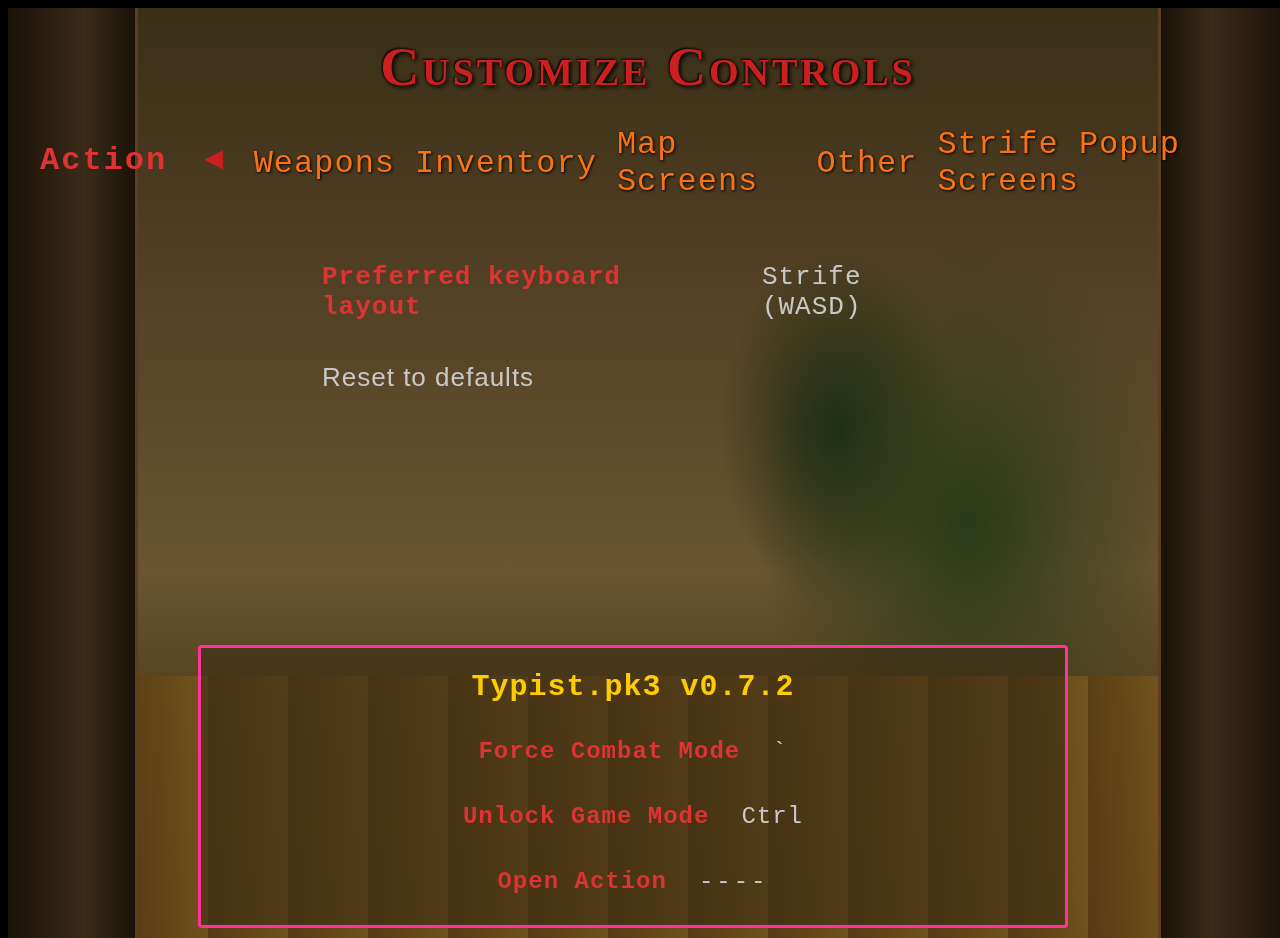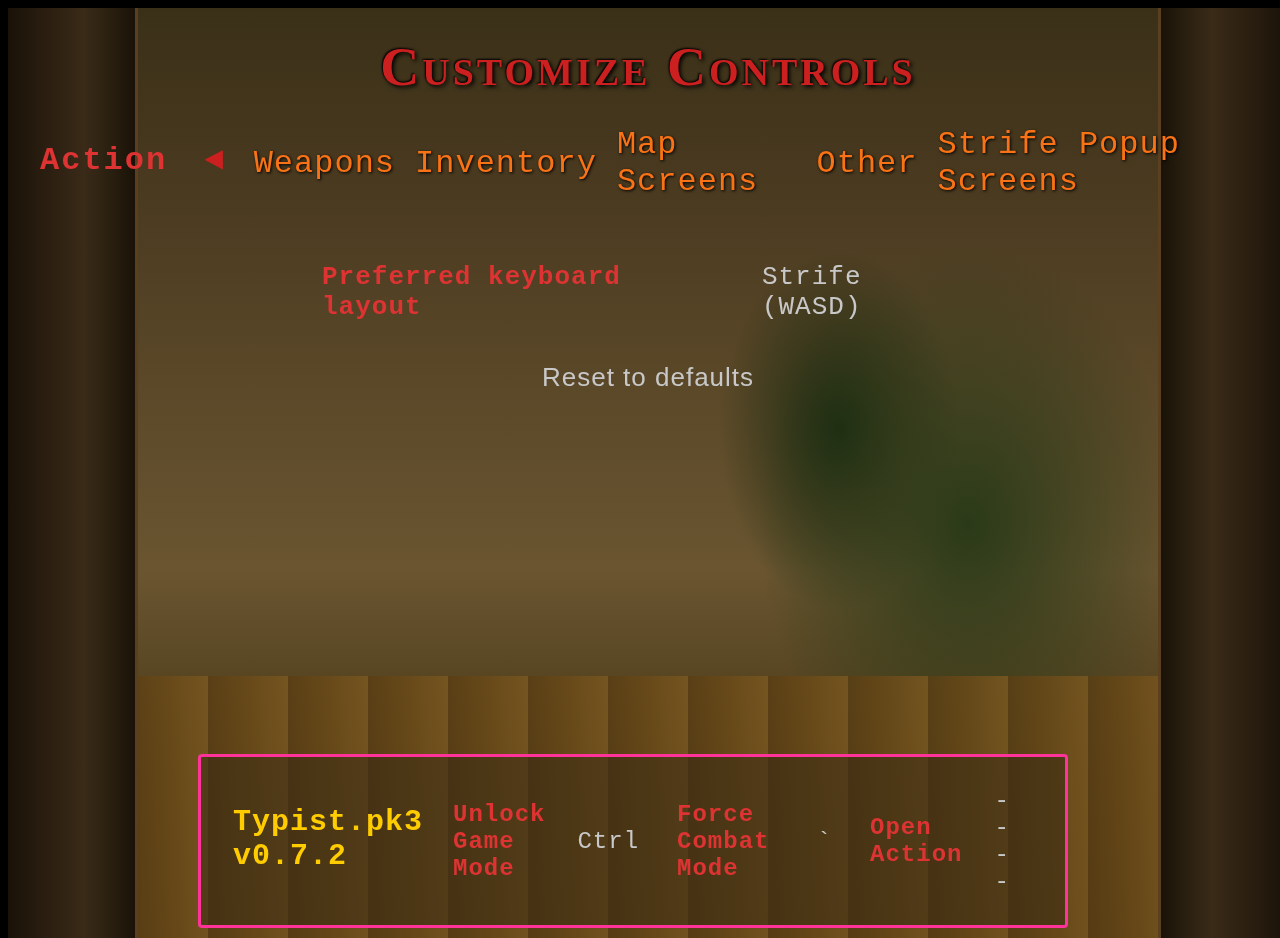--- a/index.html
+++ b/index.html
@@ -113,21 +113,21 @@
       letter-spacing: 1px;
       cursor: pointer;
       padding: 2px 8px;
       text-shadow: 1px 1px 3px #000;
     }
 
     .settings-section {
       margin-top: 28px;
       display: flex;
       flex-direction: column;
-      align-items: center;
+      align-items: flex-start;
       gap: 8px;
       width: 700px;
     }
 
     .setting-row {
       display: flex;
       align-items: center;
       gap: 16px;
     }
 
@@ -158,21 +158,21 @@
     .popup-box {
       position: absolute;
       bottom: 18px;
       left: 190px;
       right: 220px;
       border: 3px solid #ff3399;
       border-radius: 4px;
       background: rgba(60, 45, 20, 0.6);
       padding: 14px 24px 14px 24px;
       display: flex;
-      flex-direction: row;
+      flex-direction: column;
       align-items: center;
       gap: 6px;
     }
 
     .popup-title {
       font-size: 30px;
       color: #ffcc00;
       font-family: 'Courier New', monospace;
       font-weight: bold;
       letter-spacing: 1px;
@@ -243,26 +243,26 @@
     <div class="setting-row">
       <span class="reset-row">Reset to defaults</span>
     </div>
   </div>
 </div>
 
 <div class="popup-box">
   <div class="popup-title">Typist.pk3 v0.7.2</div>
 
   <div class="popup-row">
+    <span class="popup-row-label">Force Combat Mode</span>
+    <span class="popup-row-value">`</span>
+  </div>
+
+  <div class="popup-row">
     <span class="popup-row-label">Unlock Game Mode</span>
     <span class="popup-row-value">Ctrl</span>
-  </div>
-
-  <div class="popup-row">
-    <span class="popup-row-label">Force Combat Mode</span>
-    <span class="popup-row-value">`</span>
   </div>
 
   <div class="popup-row">
     <span class="popup-row-label">Open Action</span>
     <span class="popup-row-value dash">----</span>
   </div>
 </div>
 
 </body></html>

